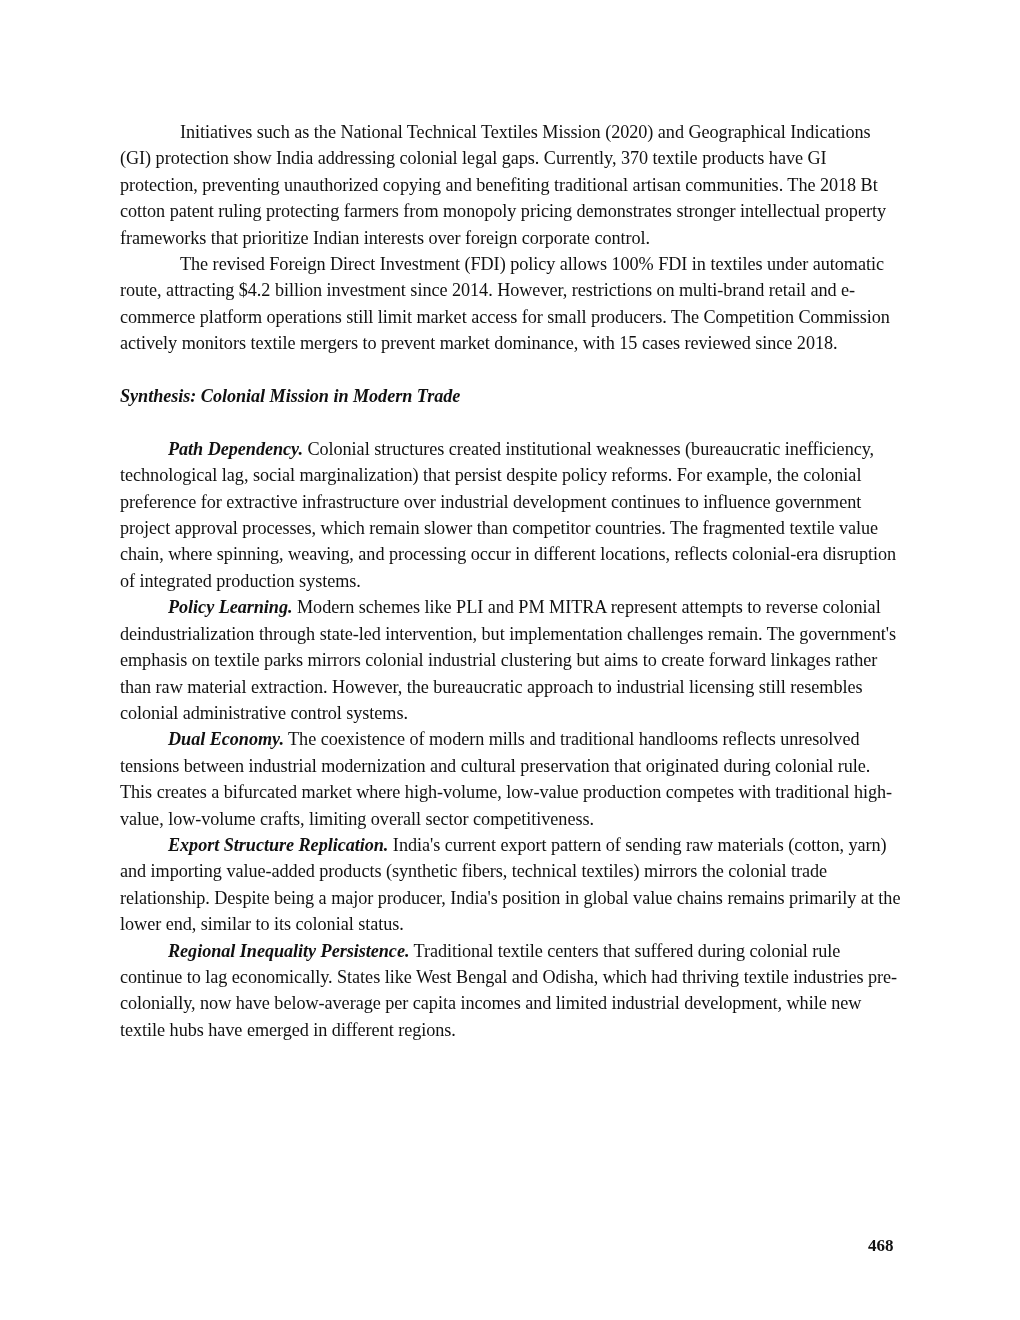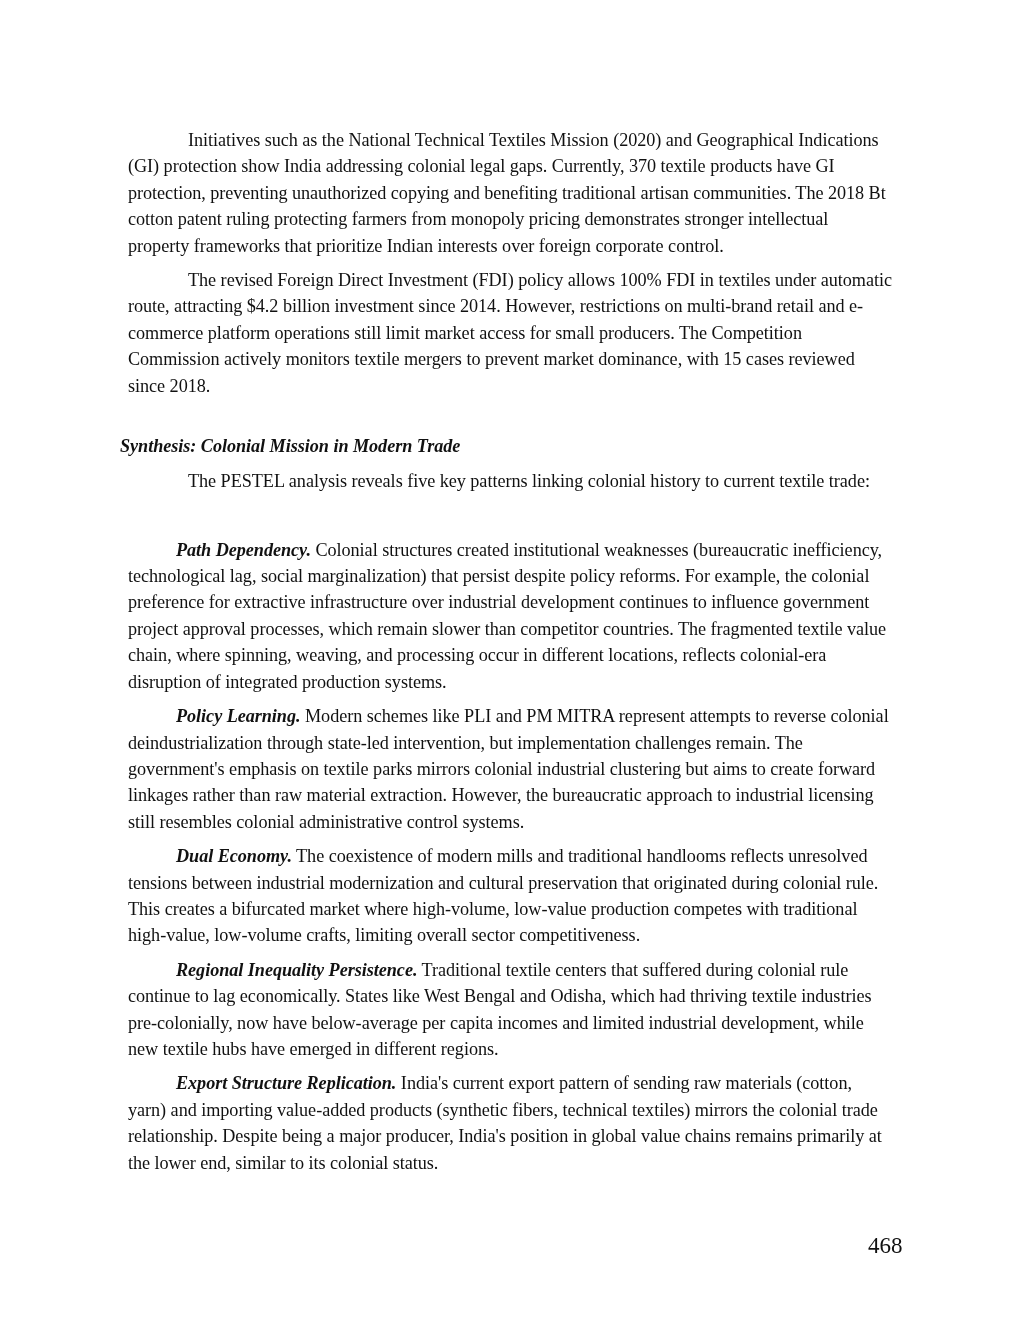--- a/index.html
+++ b/index.html
@@ -18,21 +18,21 @@
     .page {
       position: absolute;
       left: 120px;
       top: 119px;
       width: 781px;
       font-size: 18.2px;
       line-height: 26.4px;
       letter-spacing: -0.05px;
     }
     .para {
-      margin: 8px;
+      margin: 0;
       text-indent: 60px;
     }
     .para.list-para {
       text-indent: 48px;
     }
     .blank {
       height: 26.4px;
     }
     .heading {
       margin: 0;
@@ -40,48 +40,48 @@
       font-style: italic;
     }
     .lead {
       font-weight: bold;
       font-style: italic;
     }
     .page-number {
       position: absolute;
       left: 868px;
       top: 1234px;
-      font-size: 23px;
+      font-size: 17px;
       line-height: 24px;
+      font-weight: bold;
     }
   </style>
 </head>
 <body>
 
 <div class="page">
   <p class="para">Initiatives such as the National Technical Textiles Mission (2020) and Geographical Indications (GI) protection show India addressing colonial legal gaps. Currently, 370 textile products have GI protection, preventing unauthorized copying and benefiting traditional artisan communities. The 2018 Bt cotton patent ruling protecting farmers from monopoly pricing demonstrates stronger intellectual property frameworks that prioritize Indian interests over foreign corporate control.</p>
   <p class="para">The revised Foreign Direct Investment (FDI) policy allows 100% FDI in textiles under automatic route, attracting $4.2 billion investment since 2014. However, restrictions on multi-brand retail and e-commerce platform operations still limit market access for small producers. The Competition Commission actively monitors textile mergers to prevent market dominance, with 15 cases reviewed since 2018.</p>
 
   <div class="blank"></div>
 
   <p class="heading">Synthesis: Colonial Mission in Modern Trade</p>
-  <p class="para">The PESTEL analysis reveals five key patterns linking colonial history to current textile trade:</p>
 
   <div class="blank"></div>
 
   <p class="para list-para">
     <span class="lead">Path Dependency.</span><span> Colonial structures created institutional weaknesses (bureaucratic inefficiency, technological lag, social marginalization) that persist despite policy reforms. For example, the colonial preference for extractive infrastructure over industrial development continues to influence government project approval processes, which remain slower than competitor countries. The fragmented textile value chain, where spinning, weaving, and processing occur in different locations, reflects colonial-era disruption of integrated production systems.</span>
   </p>
   <p class="para list-para">
     <span class="lead">Policy Learning.</span><span> Modern schemes like PLI and PM MITRA represent attempts to reverse colonial deindustrialization through state-led intervention, but implementation challenges remain. The government's emphasis on textile parks mirrors colonial industrial clustering but aims to create forward linkages rather than raw material extraction. However, the bureaucratic approach to industrial licensing still resembles colonial administrative control systems.</span>
   </p>
   <p class="para list-para">
     <span class="lead">Dual Economy.</span><span> The coexistence of modern mills and traditional handlooms reflects unresolved tensions between industrial modernization and cultural preservation that originated during colonial rule. This creates a bifurcated market where high-volume, low-value production competes with traditional high-value, low-volume crafts, limiting overall sector competitiveness.</span>
   </p>
   <p class="para list-para">
-    <span class="lead">Regional Inequality Persistence.</span><span> Traditional textile centers that suffered during colonial rule continue to lag economically. States like West Bengal and Odisha, which had thriving textile industries pre-colonially, now have below-average per capita incomes and limited industrial development, while new textile hubs have emerged in different regions.</span>
+    <span class="lead">Export Structure Replication.</span><span> India's current export pattern of sending raw materials (cotton, yarn) and importing value-added products (synthetic fibers, technical textiles) mirrors the colonial trade relationship. Despite being a major producer, India's position in global value chains remains primarily at the lower end, similar to its colonial status.</span>
   </p>
   <p class="para list-para">
-    <span class="lead">Export Structure Replication.</span><span> India's current export pattern of sending raw materials (cotton, yarn) and importing value-added products (synthetic fibers, technical textiles) mirrors the colonial trade relationship. Despite being a major producer, India's position in global value chains remains primarily at the lower end, similar to its colonial status.</span>
+    <span class="lead">Regional Inequality Persistence.</span><span> Traditional textile centers that suffered during colonial rule continue to lag economically. States like West Bengal and Odisha, which had thriving textile industries pre-colonially, now have below-average per capita incomes and limited industrial development, while new textile hubs have emerged in different regions.</span>
   </p>
 </div>
 
 <div class="page-number">468</div>
 
 </body></html>

